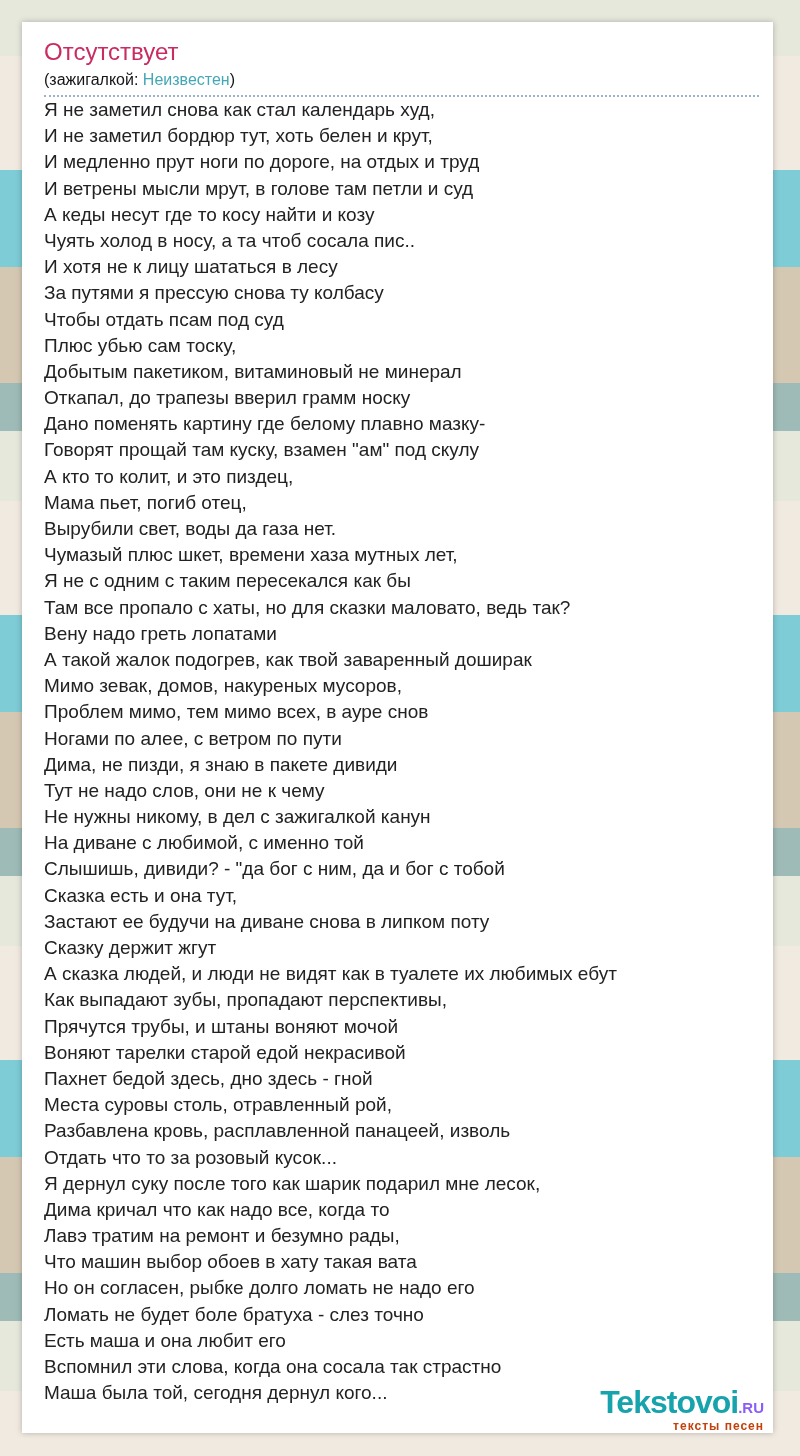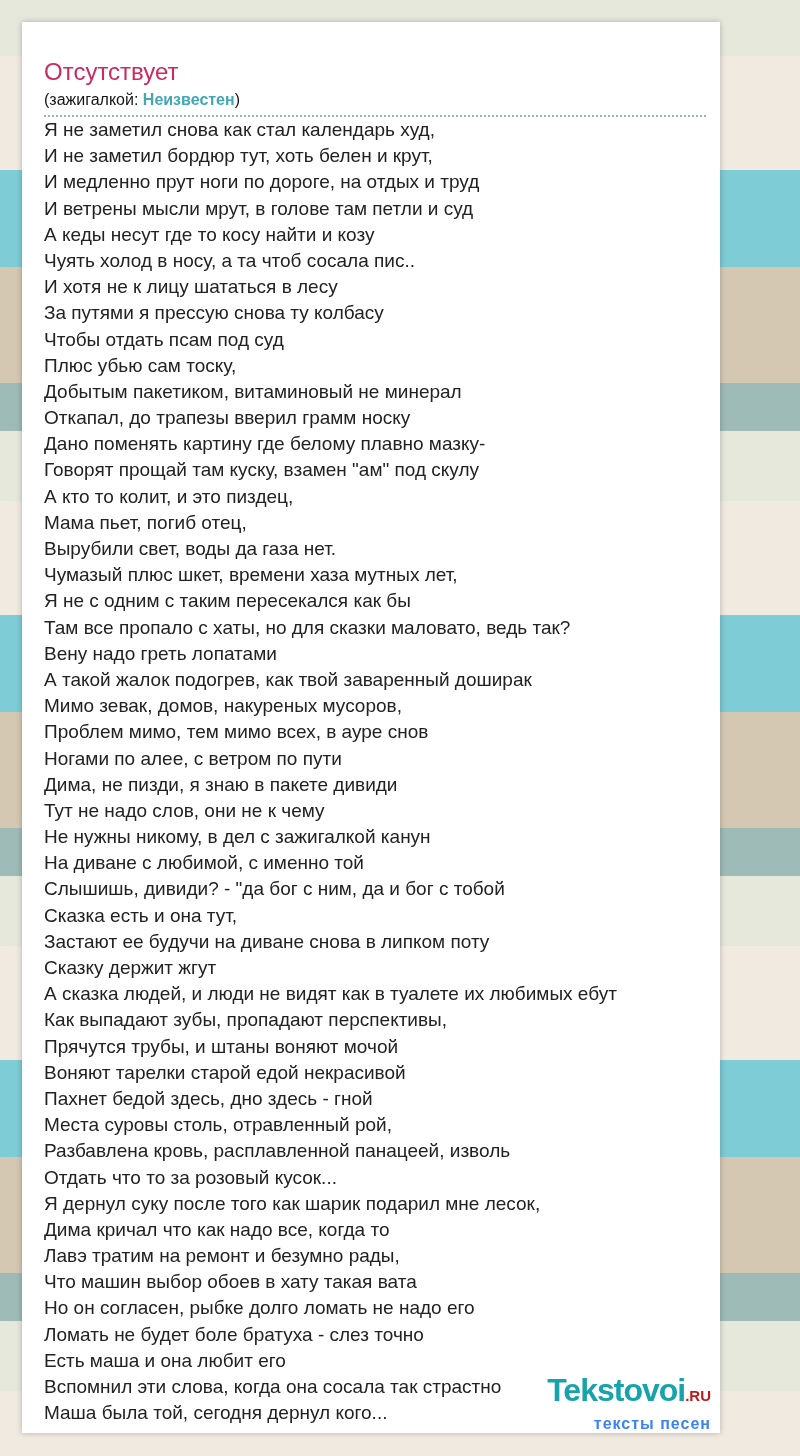--- a/index.html
+++ b/index.html
@@ -17,47 +17,46 @@
       #f1eae1 56px,  #f1eae1 170px,
       #7dccd6 170px, #7dccd6 267px,
       #d5c8b3 267px, #d5c8b3 383px,
       #9ebbb7 383px, #9ebbb7 431px,
       #e7e8dc 431px, #e7e8dc 445px);
   }
   .card {
     position: absolute;
     left: 22px;
     top: 22px;
-    width: 698px;
+    width: 751px;
     height: 1411px;
     background: #ffffff;
     box-shadow: 0 0 6px rgba(0,0,0,0.25);
     box-sizing: border-box;
-    padding: 36px 14px 0 22px;
+    padding: 16px 14px 0 22px;
   }
   .song-title {
     margin: 0;
     font-size: 24px;
     font-weight: 400;
     line-height: 28px;
     color: #ca2b60;
   }
   .artist-line {
     margin-top: 4px;
     font-size: 16px;
     line-height: 20px;
     color: #151515;
     padding-bottom: 5px;
     border-bottom: 2px dotted #98b2cf;
   }
   .artist-link {
     color: #43a7b5;
     text-decoration: none;
     cursor: pointer;
-    font-weight: bold;
   }
   .lyrics {
     font-size: 19px;
     line-height: 26.2px;
     color: #222222;
     white-space: pre;
   }
   .lyric-line { height: 26.2px; }
   .site-logo {
     position: absolute;
@@ -70,28 +69,28 @@
   .logo-brand {
     font-size: 32px;
     font-weight: 700;
     color: #17a3ab;
     letter-spacing: -1px;
     margin-top: 34px;
   }
   .logo-domain {
     font-size: 15px;
     font-weight: 700;
-    color: #b91c1c;
+    color: #8b5cf6;
   }
   .logo-tagline {
-    font-size: 16px;
+    font-size: 12px;
     font-weight: 700;
-    color: #3b82f6;
+    color: #c2410c;
     letter-spacing: 1px;
-    margin-top: 10px;
+    margin-top: 2px;
   }
 </style>
 </head>
 <body>
 
 <div class="card">
 
   <h1 class="song-title">Отсутствует</h1>
 
   <div class="artist-line">

